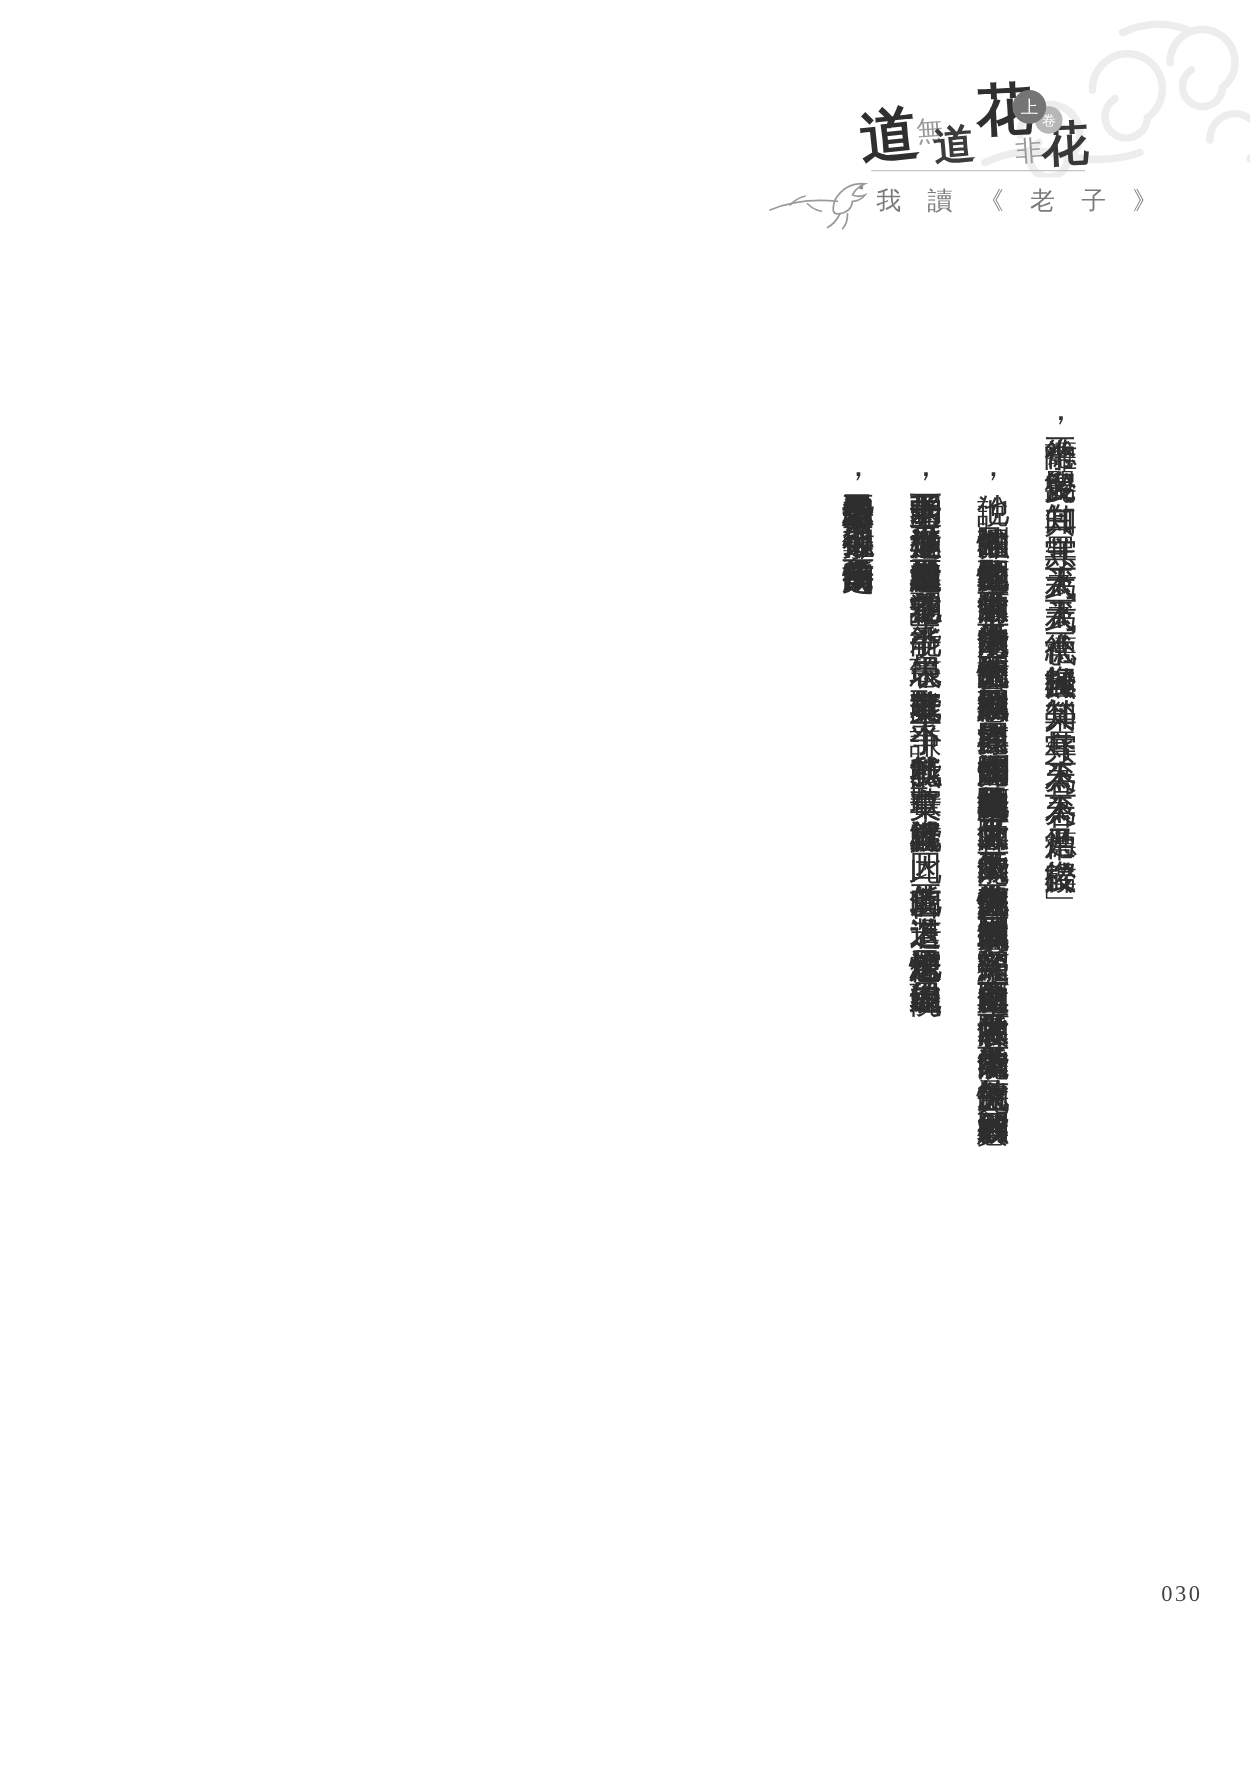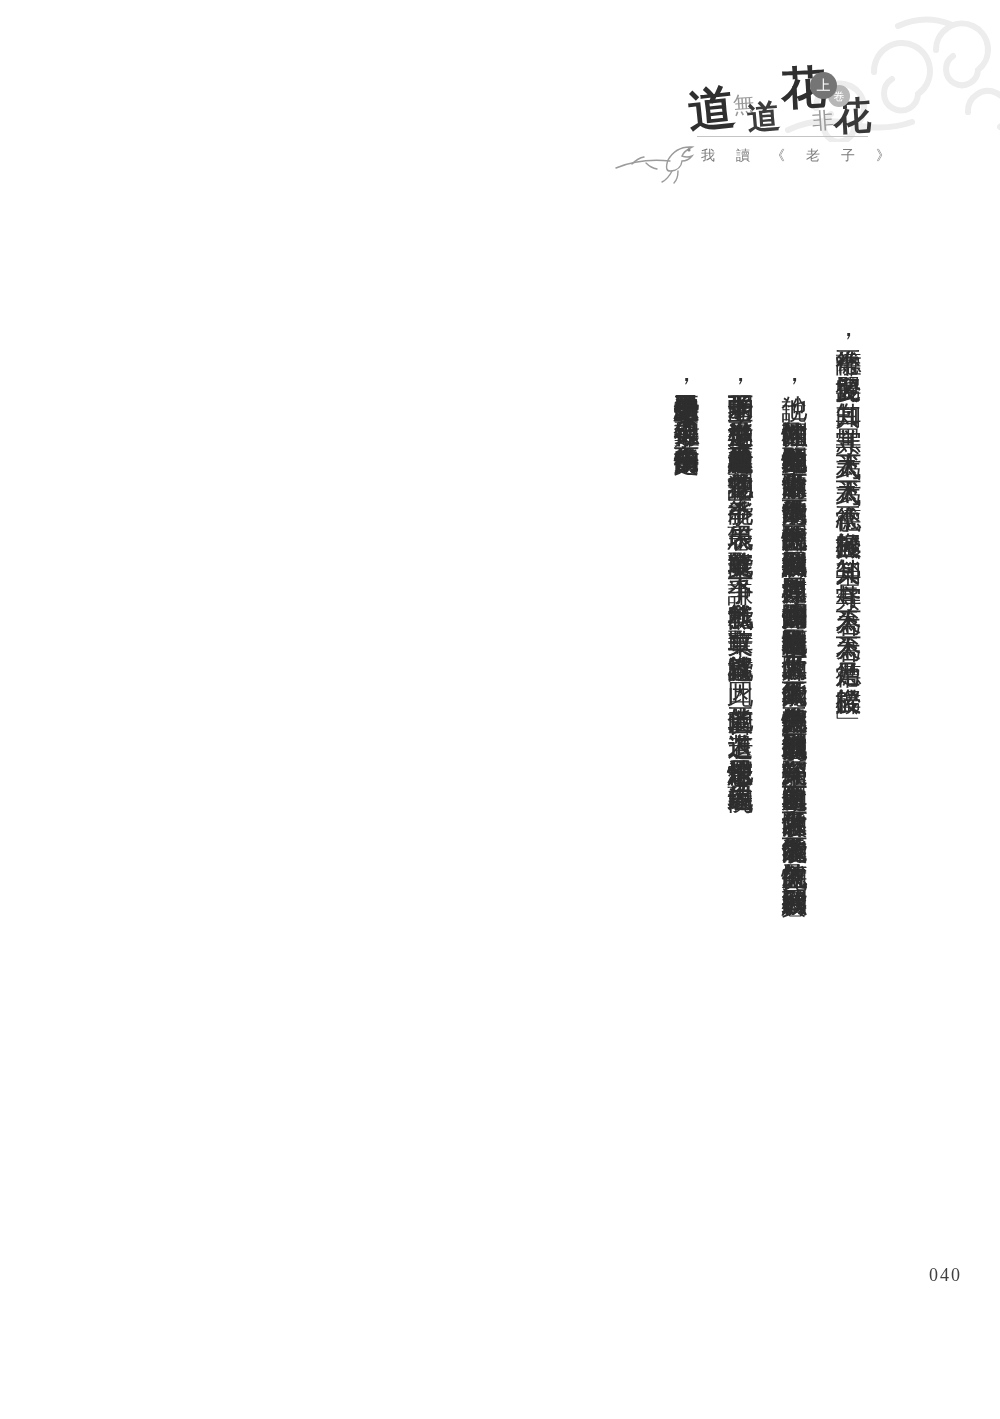--- a/index.html
+++ b/index.html
@@ -84,21 +84,21 @@
     left: 697px;
     top: 136px;
     width: 171px;
     height: 1px;
     background: #c4c4c4;
   }
   .subtitle {
     position: absolute;
     left: 701px;
     top: 147px;
-    font-size: 14px;
+    font-size: 20px;
     color: #7b7b7b;
     letter-spacing: 21px;
     white-space: nowrap;
     font-family: "Liberation Serif", "DejaVu Serif", serif;
   }
 
   
   .text-block {
     position: absolute;
     top: 330px;
@@ -181,15 +181,15 @@
   <div class="header-rule"></div>
   <div class="subtitle">我讀《老子》</div>
 
   <main class="text-block">
     <p>常德不離，復歸於嬰兒。知其白，守其黑，為天下式。為天下式，常德不忒，復歸於無極。知其榮，守其辱，為天下谷。為天下谷，常德乃足，復歸於樸。」</p>
     <p class="indent">他說，深知雄性的剛強，卻寧願處於雌性的柔弱地位，甘願做天下的溝壑。能夠做天下的溝壑，恆久的德就不會離開，回復到單純的自然狀態，如同嬰兒一樣淳樸。深知白晝的光明燦爛，卻寧願處於黑夜陰暗的地位，甘願做天下的工具。能夠做天下的工具，與恆久的德就不會有偏差，就可以回復到無窮無盡的境界。深知榮寵顯耀，而寧願處卑下的位置，甘願做天下的溪谷。能夠做天下的溪谷，恆久的德就充盈，回復到質樸的狀態。</p>
     <p class="indent">老子守弱居下的主張，並不是消極避世，而是超越了一般意義上的積極。他認為甘守柔弱，就能不爭；表現愚笨，就能棄華取實；謙下不爭，就能無私無我；棄華取實，就能返樸歸真。因此，他的正言若反，進道若退，恰恰是他思想深邃，境界高遠的表現。</p>
     <p class="indent">老子的這些思想兩千多年過去了，今天卻似乎更難得。兩千幾百年之前的物質</p>
   </main>
 
-  <div class="page-number">040</div>
+  <div class="page-number">030</div>
 
 </div>
 
 </body></html>

